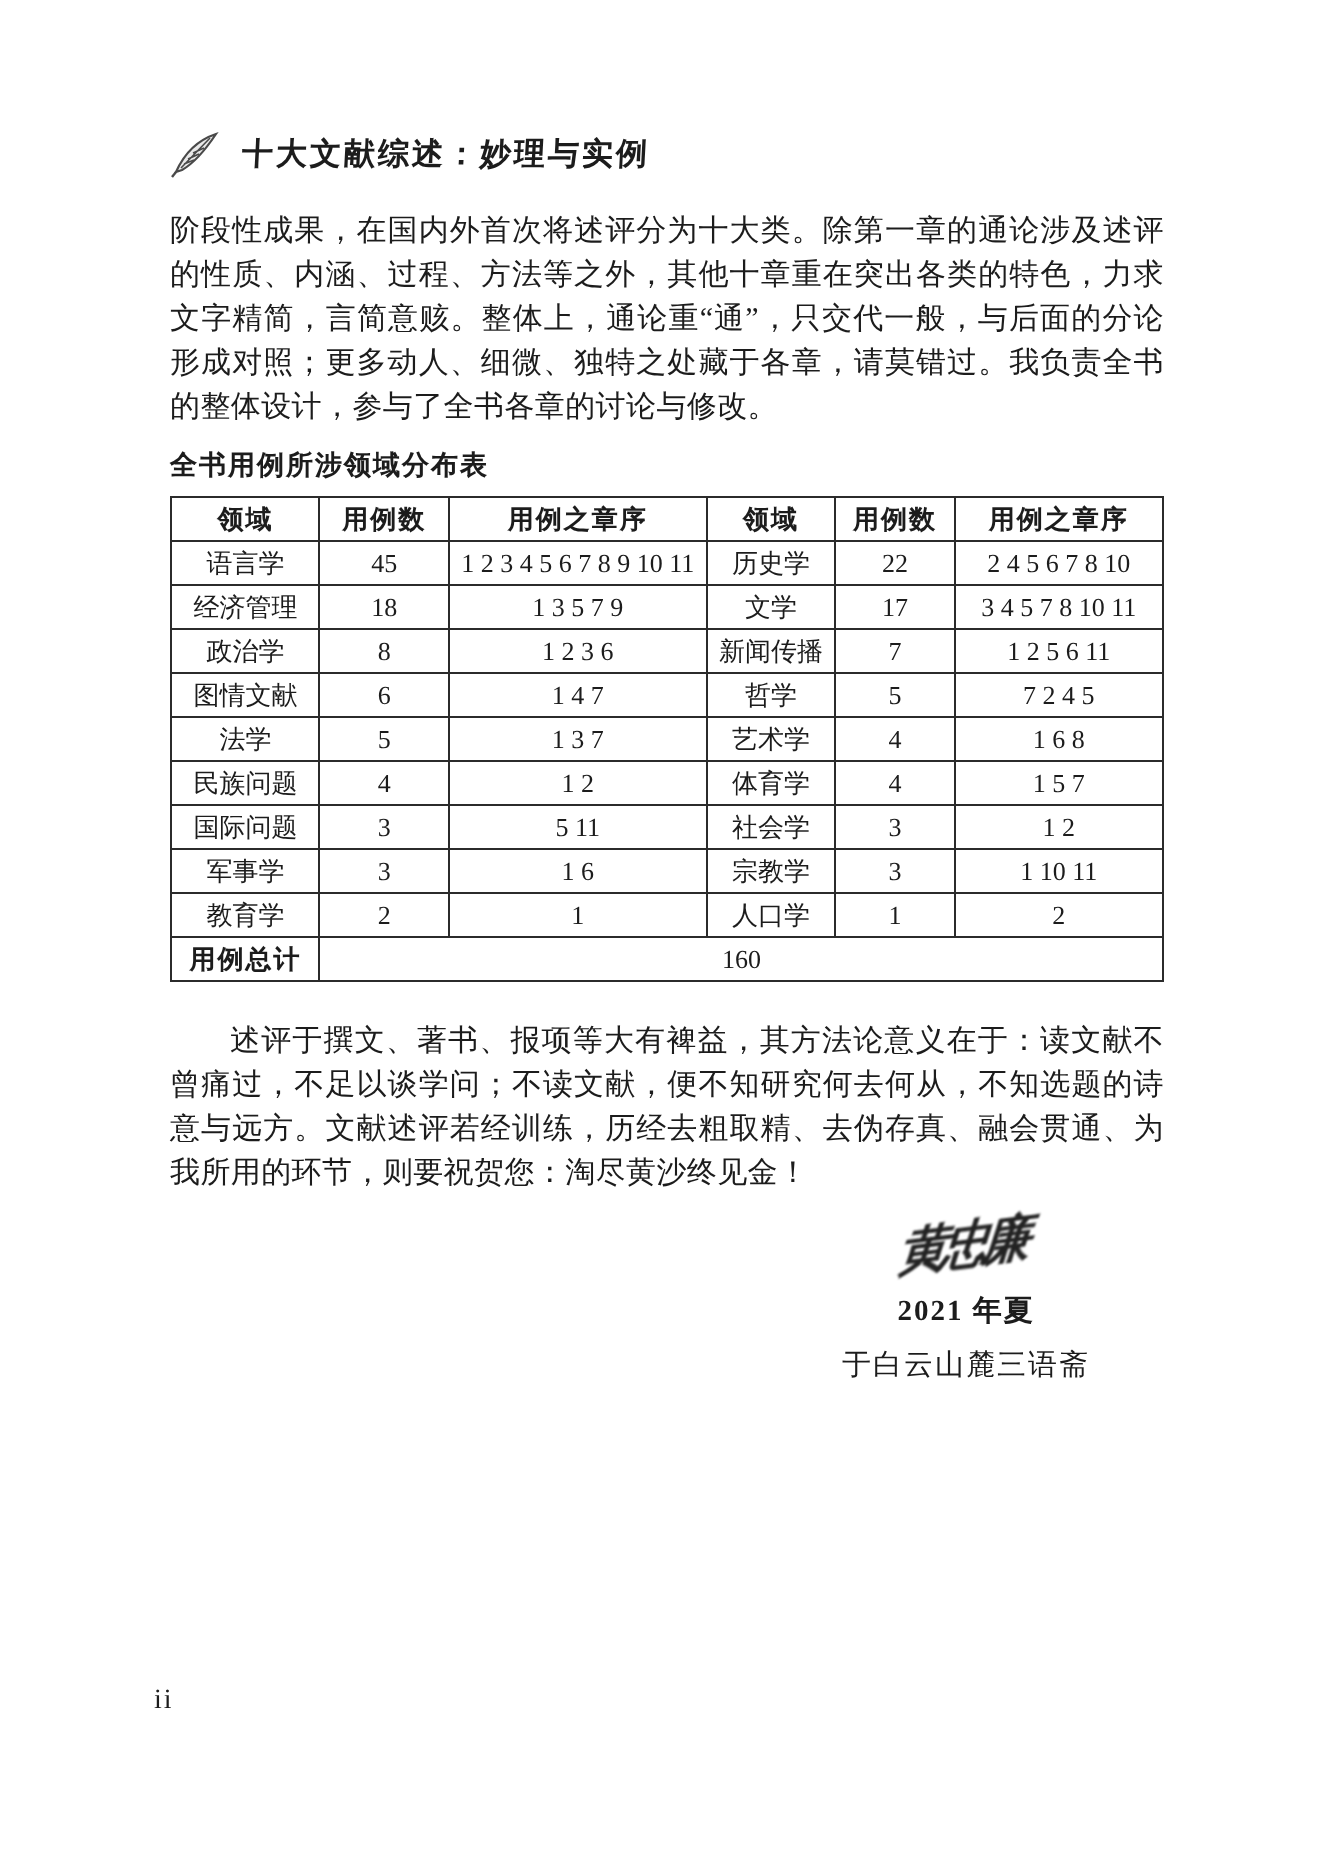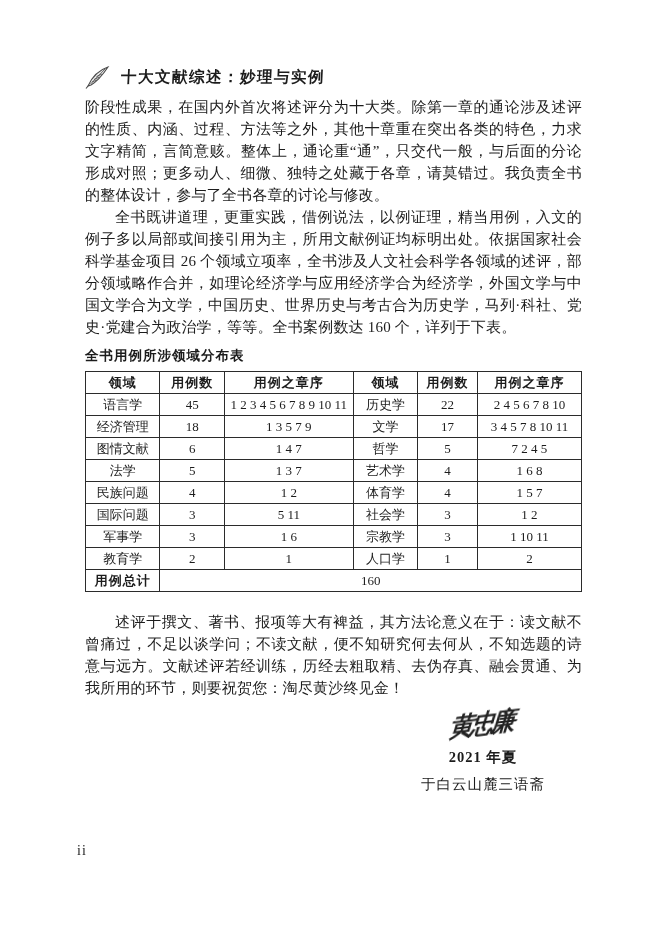--- a/index.html
+++ b/index.html
@@ -32,21 +32,21 @@
     height: 24px;
   }
   .book-title {
     font-weight: bold;
     font-size: 15.5px;
     letter-spacing: 1.5px;
     transform: skewX(-3deg);
     white-space: nowrap;
   }
   
-  main { margin-top: 6px; }
+  main { margin-top: 15px; }
   .body-para {
     margin: 0;
     font-size: 15px;
     line-height: 22px;
     text-align: justify;
     text-justify: inter-ideograph;
     letter-spacing: 0.2px;
   }
   .body-para.indent { text-indent: 2em; }
   
@@ -123,21 +123,20 @@
         <path d="M3 21 C 7 12, 14 5, 23 2 C 19 8, 13 16, 6 20 Z" fill="#e9e9e9" stroke="#4a4a4a" stroke-width="1.1"></path>
         <path d="M5.5 19 L 20 4 M7 17 L 12 15 M9 14.5 L 14.5 12 M11.5 11.5 L 17 9" fill="none" stroke="#4a4a4a" stroke-width="0.8"></path>
         <path d="M3 21 L 1 23.5" fill="none" stroke="#4a4a4a" stroke-width="1.2"></path>
       </svg>
     </span>
     <span class="book-title">十大文献综述：妙理与实例</span>
   </header>
 
   <main>
     <p class="body-para">阶段性成果，在国内外首次将述评分为十大类。除第一章的通论涉及述评的性质、内涵、过程、方法等之外，其他十章重在突出各类的特色，力求文字精简，言简意赅。整体上，通论重“通”，只交代一般，与后面的分论形成对照；更多动人、细微、独特之处藏于各章，请莫错过。我负责全书的整体设计，参与了全书各章的讨论与修改。</p>
-    <p class="body-para indent">全书既讲道理，更重实践，借例说法，以例证理，精当用例，入文的例子多以局部或间接引用为主，所用文献例证均标明出处。依据国家社会科学基金项目 26 个领域立项率，全书涉及人文社会科学各领域的述评，部分领域略作合并，如理论经济学与应用经济学合为经济学，外国文学与中国文学合为文学，中国历史、世界历史与考古合为历史学，马列·科社、党史·党建合为政治学，等等。全书案例数达 160 个，详列于下表。</p>
 
     <div class="table-title">全书用例所涉领域分布表</div>
 
     <table class="dist-table">
       <colgroup>
         <col style="width:15%">
           <col style="width:13%">
           <col style="width:26%">
         <col style="width:13%">
           <col style="width:12%">
@@ -164,20 +163,28 @@
           </tr>
           <tr>
             <td>经济管理</td>
             <td>18</td>
             <td>1 3 5 7 9</td>
             <td>文学</td>
             <td>17</td>
             <td>3 4 5 7 8 10 11</td>
           </tr>
           <tr>
+            <td>政治学</td>
+            <td>8</td>
+            <td>1 2 3 6</td>
+            <td>新闻传播</td>
+            <td>7</td>
+            <td>1 2 5 6 11</td>
+          </tr>
+          <tr>
             <td>图情文献</td>
             <td>6</td>
             <td>1 4 7</td>
             <td>哲学</td>
             <td>5</td>
             <td>7 2 4 5</td>
           </tr>
           <tr>
             <td>法学</td>
             <td>5</td>

